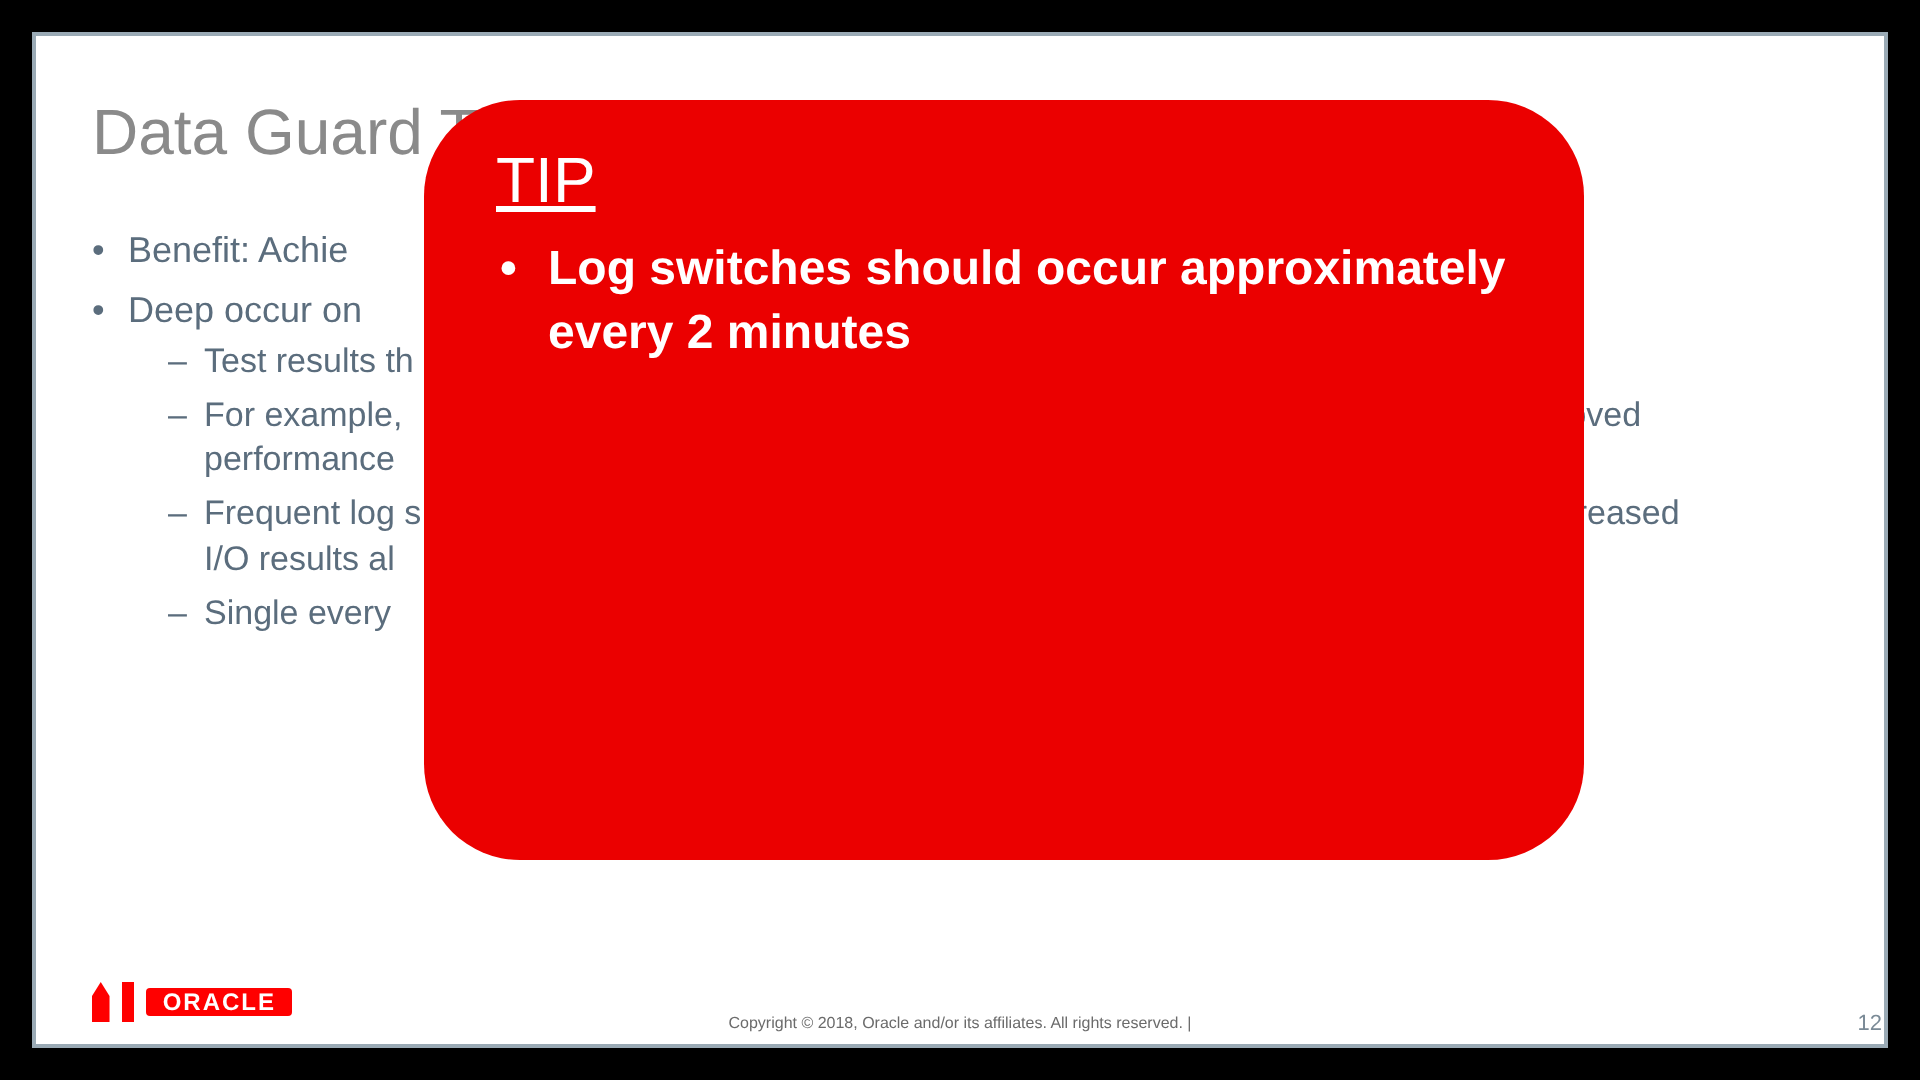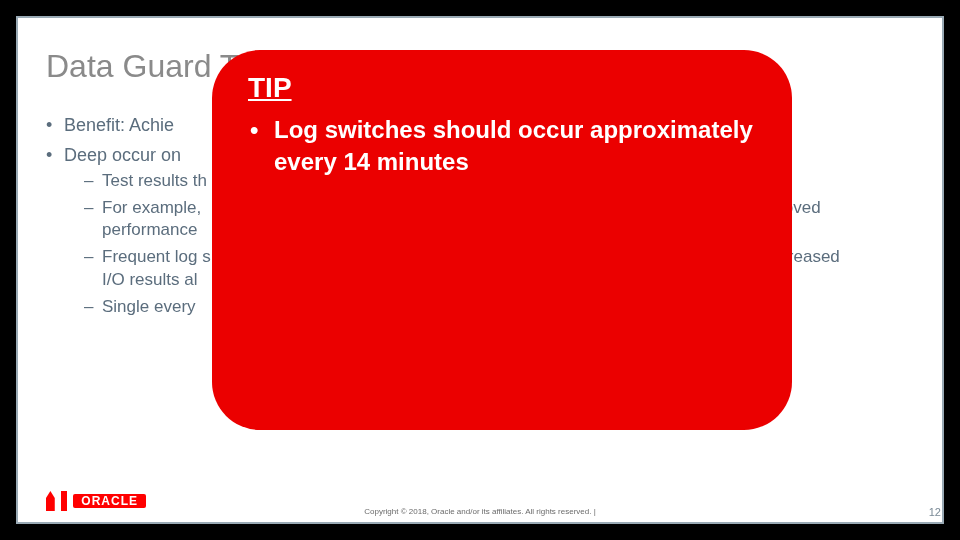--- a/index.html
+++ b/index.html
@@ -44,22 +44,22 @@
     left: 212px;
     top: 50px;
     width: 580px;
     height: 380px;
     background: #eb0000;
     border-radius: 48px;
     color: #fff;
     padding: 22px 36px 22px 36px;
   }
   .tip-title {
-    font-size: 28px;
-    font-weight: 700;
+    font-size: 32px;
+    font-weight: 400;
     text-decoration: underline;
     margin-bottom: 10px;
   }
   .tip ul { list-style: none; padding-left: 0; }
   .tip li { position: relative; padding-left: 26px; font-size: 24px; font-weight: 700; line-height: 1.35; margin-bottom: 22px; }
   .tip li::before { content: "•"; position: absolute; left: 2px; top: 0; font-weight: 700; }
   .logo {
     position: absolute;
     left: 46px;
     bottom: 24px;
@@ -143,21 +143,21 @@
           </ul>
         </li>
       </ul>
     </div>
 
   </div>
 
   <div class="tip">
     <div class="tip-title">TIP</div>
     <ul>
-      <li>Log switches should occur approximately every 14 minutes</li>
+      <li>Log switches should occur approximately every 2 minutes</li>
     </ul>
   </div>
 
   <div class="logo">
     <span class="logo-mark"></span>
     <span class="logo-sq"></span>
     <span class="logo-text">ORACLE</span>
   </div>
 
   <div class="copyright">Copyright © 2018, Oracle and/or its affiliates. All rights reserved.  |</div>

